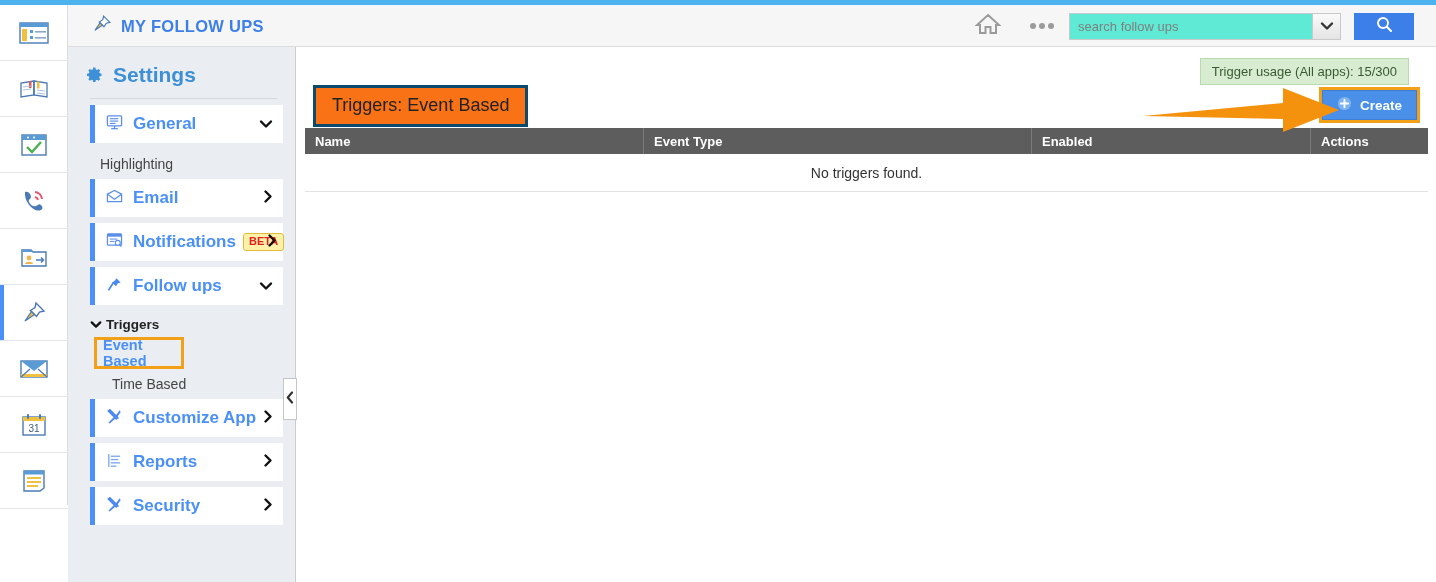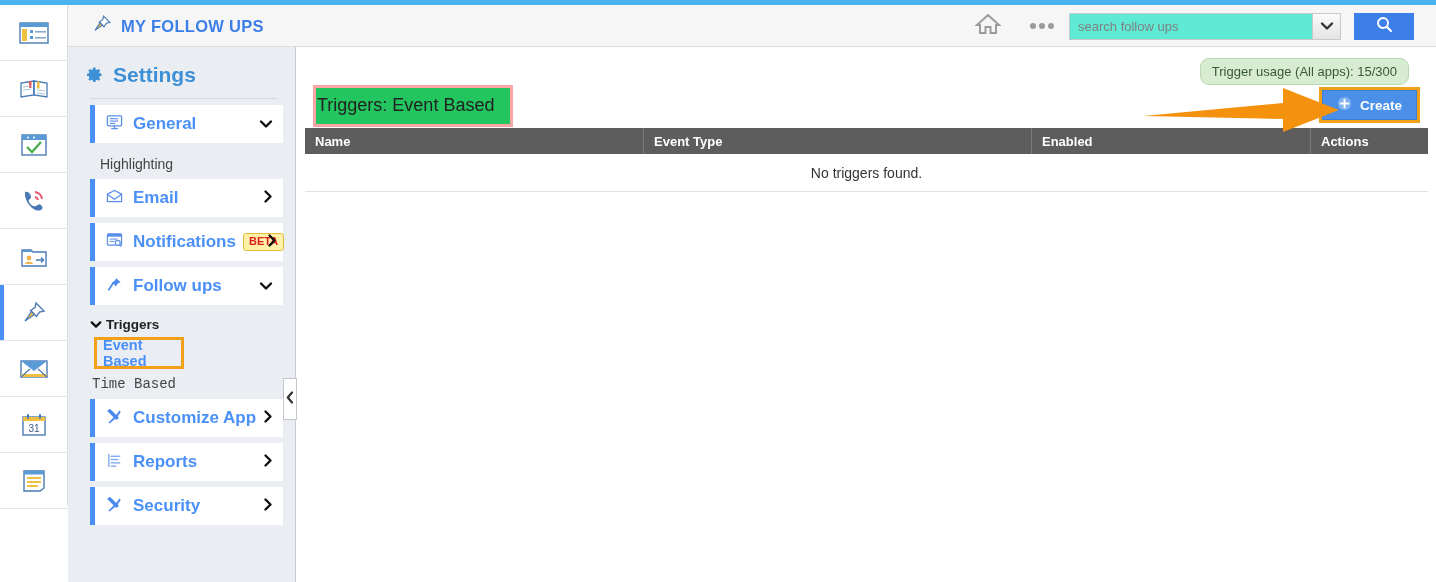--- a/index.html
+++ b/index.html
@@ -131,26 +131,26 @@
   }
 
   
   .main {
     position: absolute; left: 297px; top: 47px; width: 1139px; height: 535px;
     background: #fff;
   }
   .usage-pill {
     position: absolute; right: 27px; top: 11px;
     background: #d7ecd0; border: 1px solid #b9d9ae; color: #3a5a33;
-    font-size: 13px; padding: 5px 11px; border-radius: 9px;
+    font-size: 13px; padding: 5px 11px; border-radius: 0;
   }
   .page-title {
     position: absolute; left: 16px; top: 38px;
-    border: 3px solid #fca5a5; background: #22c55e;
-    padding: 7px 16px 8px 1px; font-size: 18px; color: #222;
+    border: 3px solid #0c4a6e; background: #f97316;
+    padding: 7px 16px 8px 16px; font-size: 18px; color: #222;
   }
   .create-wrap {
     position: absolute; right: 16px; top: 40px;
     border: 3px solid #f2a018; padding: 0;
   }
   .create-btn {
     background: #4a90e8; color: #fff; border: 1px solid #3d7fd6;
     height: 30px; padding: 0 14px; display: flex; align-items: center; gap: 8px;
     font-size: 13.5px; font-weight: bold; cursor: pointer;
     font-family: "Liberation Sans", sans-serif;
@@ -442,21 +442,21 @@
           <path d="M2 2.5 L7 7.5 L12 2.5" fill="none" stroke="#111" stroke-width="2.6" stroke-linecap="round" stroke-linejoin="round"></path>
         </svg>
       </span>
       <span>Triggers</span>
     </div>
 
     <div class="sub-row selected">
       <span>Event Based</span>
     </div>
 
-    <div class="sub-row" style="padding-left:24px;font-family:Liberation Mono, monospace;">
+    <div class="sub-row" style="padding-left:44px;">
       <span>Time Based</span>
     </div>
 
     <div class="nav-row">
       <span>
         <svg width="17" height="17" viewBox="0 0 18 18">
           <path d="M2.5 3 L11 11.5 M4 2 L12.5 10.5" stroke="#4a8af0" stroke-width="2" stroke-linecap="round"></path>
           <path d="M14.5 2.5 L9.5 9 L11 10.5 L15.5 4.5 Z" fill="#4a8af0"></path>
           <path d="M2.5 15.5 L9 9 L10.5 10.5 L4 16.5 Z" fill="#4a8af0"></path>
         </svg>

